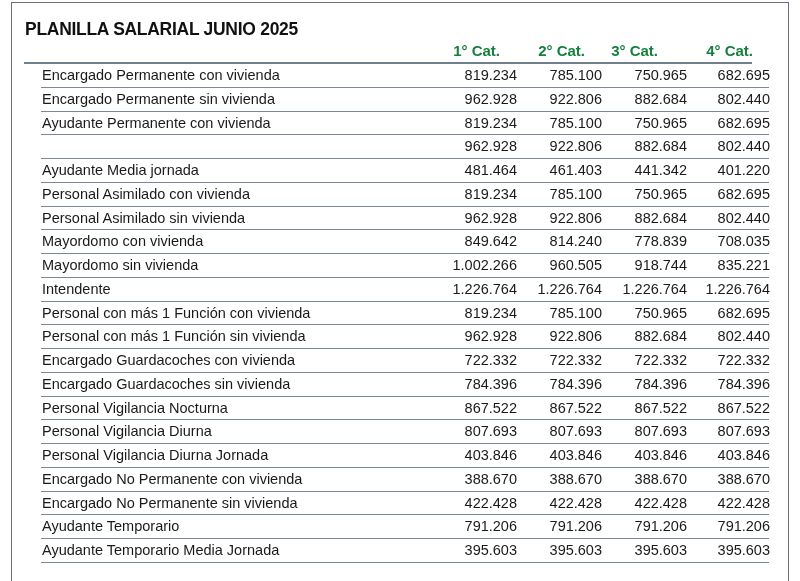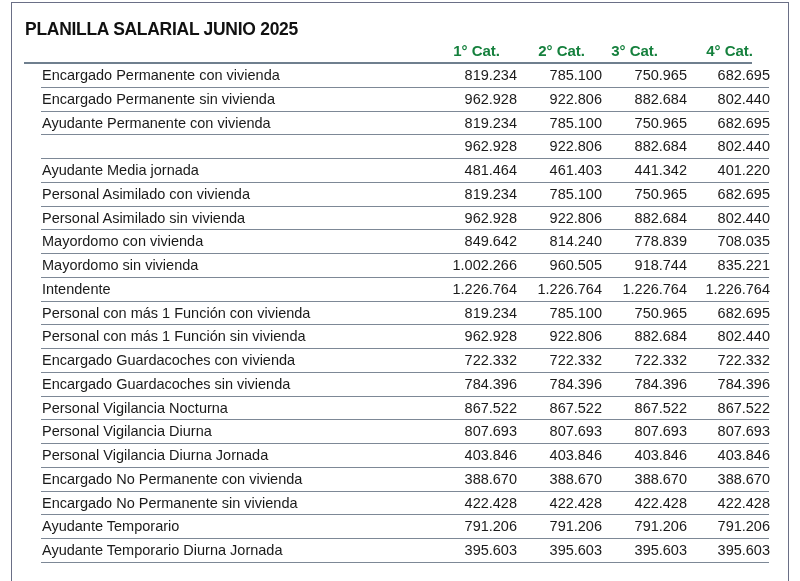--- a/index.html
+++ b/index.html
@@ -168,20 +168,20 @@
         <div class="val c4">422.428</div>
       </div>
       <div class="row">
         <div class="label">Ayudante Temporario</div>
         <div class="val c1">791.206</div>
         <div class="val c2">791.206</div>
         <div class="val c3">791.206</div>
         <div class="val c4">791.206</div>
       </div>
       <div class="row">
-        <div class="label">Ayudante Temporario Diurna Jornada</div>
+        <div class="label">Ayudante Temporario Media Jornada</div>
         <div class="val c1">395.603</div>
         <div class="val c2">395.603</div>
         <div class="val c3">395.603</div>
         <div class="val c4">395.603</div>
       </div>
     </div>
 </div>
 
 </body></html>

